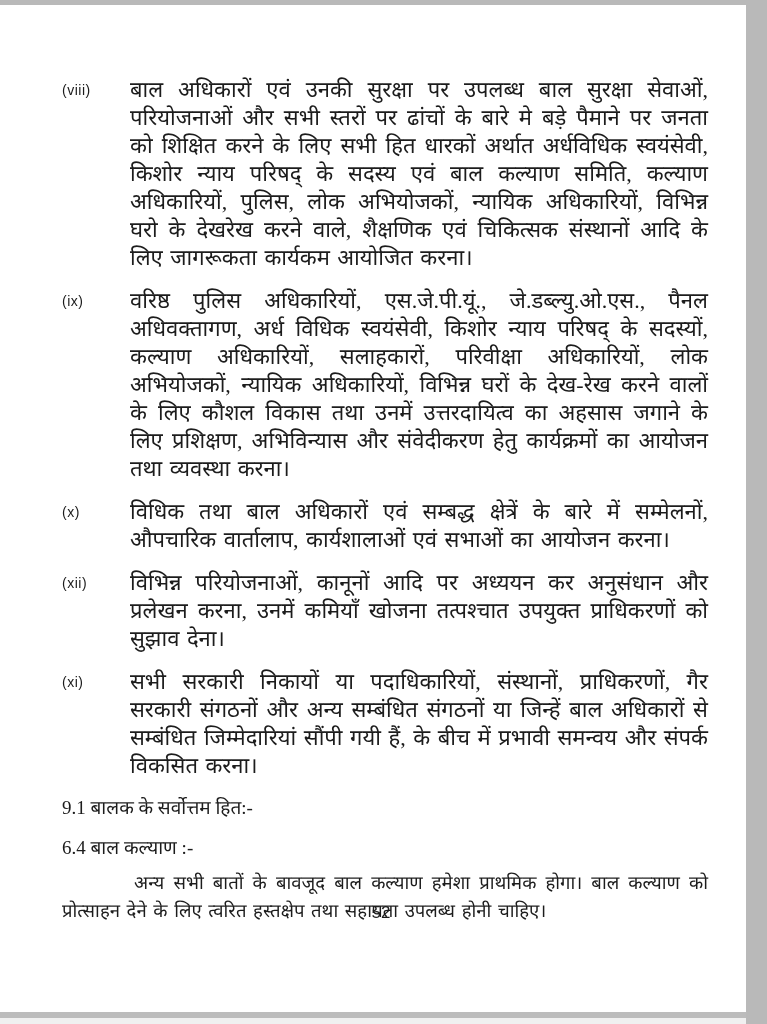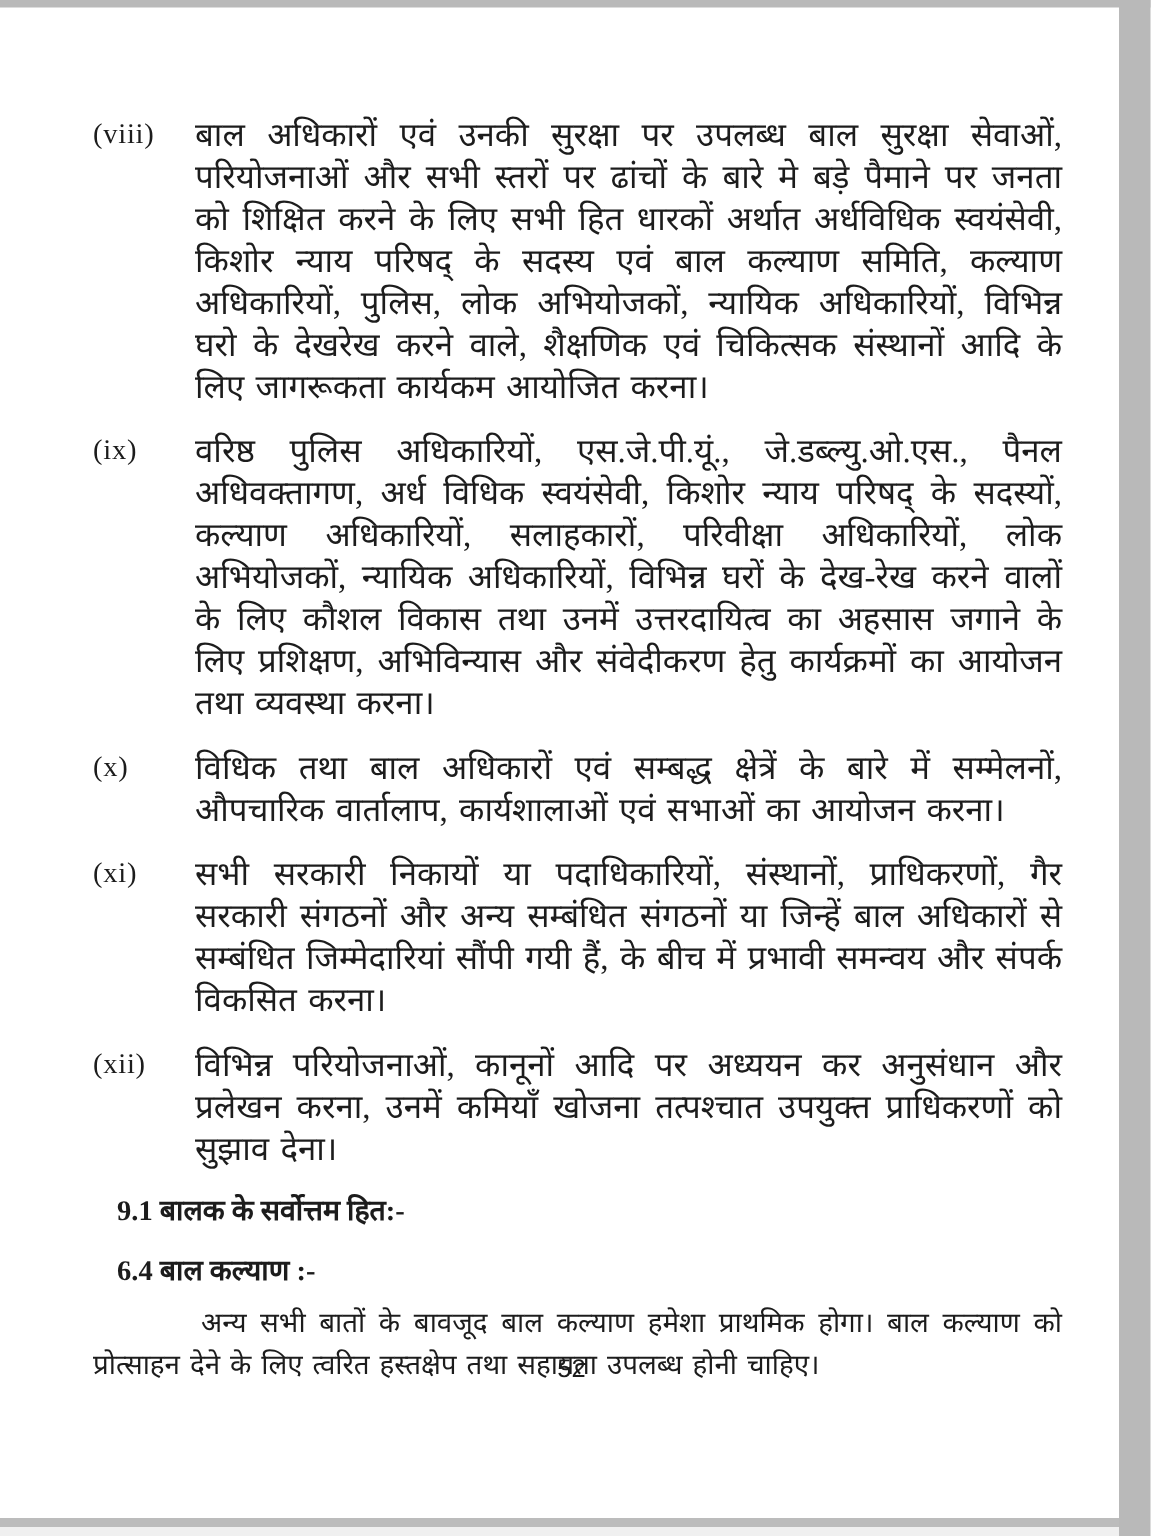--- a/index.html
+++ b/index.html
@@ -28,22 +28,22 @@
   }
 
   .list-item {
     display: flex;
     align-items: flex-start;
     margin-bottom: 15px;
   }
   .li-label {
     width: 68px;
     flex-shrink: 0;
-    font-family: Liberation Serif, serif;
-    font-size: 19px;
+    font-family: Liberation Sans, sans-serif;
+    font-size: 14px;
     line-height: 28px;
     letter-spacing: 0.5px;
   }
   .li-text {
     flex: 1;
     font-size: 22px;
     line-height: 28px;
     text-align: justify;
     word-spacing: 2px;
   }
@@ -52,23 +52,23 @@
     font-size: 22px;
     font-weight: bold;
     line-height: 34px;
     text-align: justify;
     margin: 6px 0 10px 0;
     word-spacing: 2px;
   }
 
   .sub-heading {
     font-size: 19px;
-    font-weight: bold;
+    font-weight: normal;
     line-height: 26px;
-    margin: 14px 0 8px 16px;
+    margin: 14px 0 8px 0;
   }
 
   .paragraph {
     font-size: 18.5px;
     line-height: 28px;
     text-align: justify;
     text-indent: 72px;
     margin: 0 0 6px 0;
     word-spacing: 2px;
   }
@@ -102,27 +102,27 @@
     <span class="li-label">(ix)</span>
     <span class="li-text">वरिष्ठ पुलिस अधिकारियों, एस.जे.पी.यूं., जे.डब्ल्यु.ओ.एस., पैनल अधिवक्तागण, अर्ध विधिक स्वयंसेवी, किशोर न्याय परिषद् के सदस्यों, कल्याण अधिकारियों, सलाहकारों, परिवीक्षा अधिकारियों, लोक अभियोजकों, न्यायिक अधिकारियों, विभिन्न घरों के देख-रेख करने वालों के लिए कौशल विकास तथा उनमें उत्तरदायित्व का अहसास जगाने के लिए प्रशिक्षण, अभिविन्यास और संवेदीकरण हेतु कार्यक्रमों का आयोजन तथा व्यवस्था करना।</span>
   </div>
 
   <div class="list-item">
     <span class="li-label">(x)</span>
     <span class="li-text">विधिक तथा बाल अधिकारों एवं सम्बद्ध क्षेत्रें के बारे में सम्मेलनों, औपचारिक वार्तालाप, कार्यशालाओं एवं सभाओं का आयोजन करना।</span>
   </div>
 
   <div class="list-item">
-    <span class="li-label">(xi)</span>
-    <span class="li-text">सभी सरकारी निकायों या पदाधिकारियों, संस्थानों, प्राधिकरणों, गैर सरकारी संगठनों और अन्य सम्बंधित संगठनों या जिन्हें बाल अधिकारों से सम्बंधित जिम्मेदारियां सौंपी गयी हैं, के बीच में प्रभावी समन्वय और संपर्क विकसित करना।</span>
+    <span class="li-label">(xii)</span>
+    <span class="li-text">विभिन्न परियोजनाओं, कानूनों आदि पर अध्ययन कर अनुसंधान और प्रलेखन करना, उनमें कमियाँ खोजना तत्पश्चात उपयुक्त प्राधिकरणों को सुझाव देना।</span>
   </div>
 
   <div class="list-item">
-    <span class="li-label">(xii)</span>
-    <span class="li-text">विभिन्न परियोजनाओं, कानूनों आदि पर अध्ययन कर अनुसंधान और प्रलेखन करना, उनमें कमियाँ खोजना तत्पश्चात उपयुक्त प्राधिकरणों को सुझाव देना।</span>
+    <span class="li-label">(xi)</span>
+    <span class="li-text">सभी सरकारी निकायों या पदाधिकारियों, संस्थानों, प्राधिकरणों, गैर सरकारी संगठनों और अन्य सम्बंधित संगठनों या जिन्हें बाल अधिकारों से सम्बंधित जिम्मेदारियां सौंपी गयी हैं, के बीच में प्रभावी समन्वय और संपर्क विकसित करना।</span>
   </div>
 
 
   <h3 class="sub-heading">9.1 बालक के सर्वोत्तम हित:-</h3>
 
   <h3 class="sub-heading">6.4 बाल कल्याण :-</h3>
   <p class="paragraph">अन्य सभी बातों के बावजूद बाल कल्याण हमेशा प्राथमिक होगा। बाल कल्याण को प्रोत्साहन देने के लिए त्वरित हस्तक्षेप तथा सहायता उपलब्ध होनी चाहिए।</p>
 
 </div>
 

